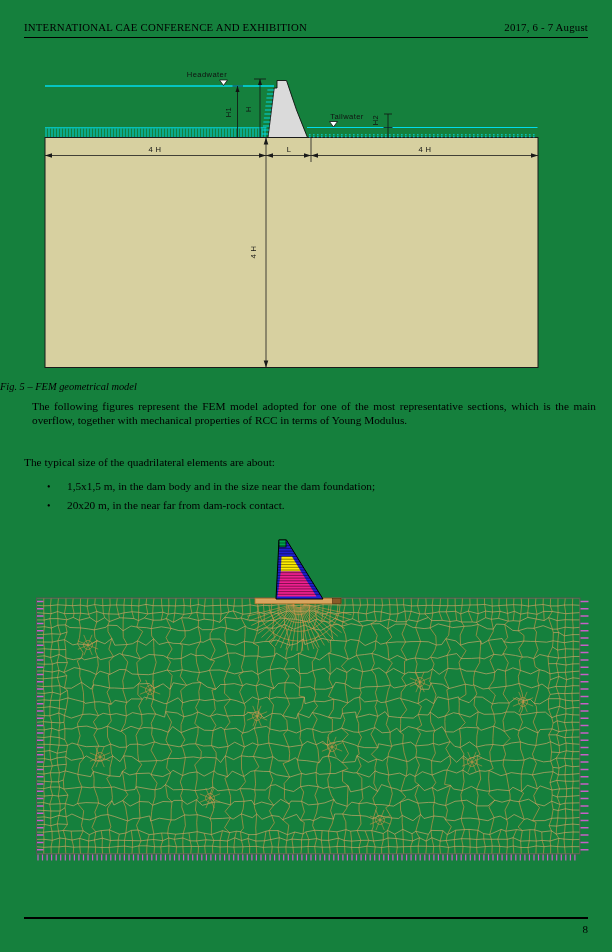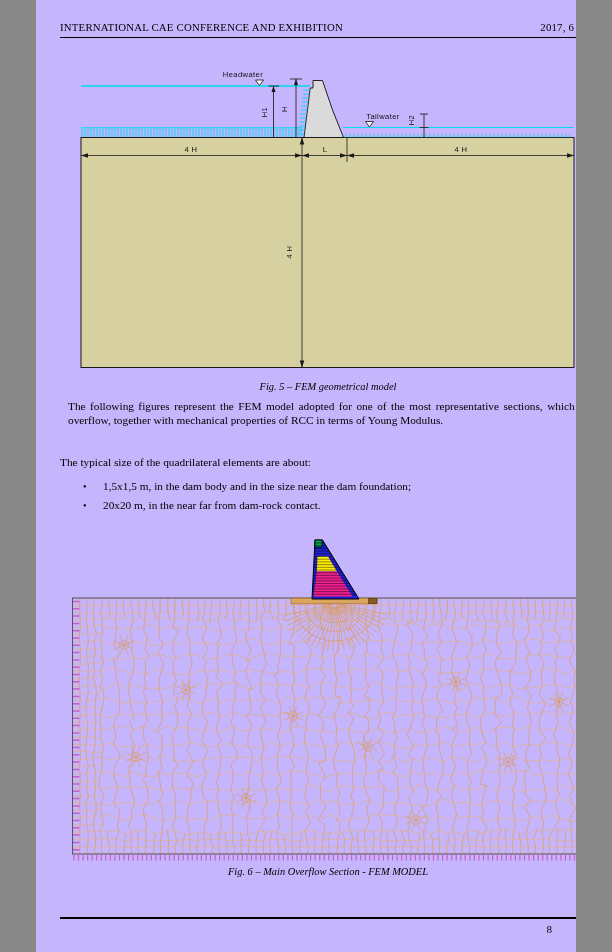--- a/index.html
+++ b/index.html
@@ -1,22 +1,22 @@
 <!DOCTYPE html>
 <html><head>
 <meta charset="utf-8">
 <style>
   html,body{margin:0;padding:0;background:#888;}
-  .page{position:relative;width:540px;height:952px;background:#c4b5fd;margin:0 auto;
+  .page{position:relative;width:612px;height:952px;background:#15803d;margin:0 auto;
         font-family:"Liberation Serif", serif;color:#000;overflow:hidden;}
   .hdr{position:absolute;left:24px;top:21px;width:564px;display:flex;
        justify-content:space-between;font-size:10.8px;letter-spacing:.2px;}
   .hdr-rule{position:absolute;left:24px;top:36.5px;width:564px;height:1.6px;background:#000;}
   .fig-svg{position:absolute;}
-  .caption{position:absolute;left:0;width:584px;text-align:center;font-style:italic;
+  .caption{position:absolute;left:0;width:584px;font-style:italic;
            font-size:10.4px;}
   .body-text{position:absolute;left:24px;width:564px;font-size:11.3px;line-height:14.4px;
              text-align:justify;}
   .bullets{position:absolute;left:47px;width:530px;font-size:11.3px;}
   .bullet-row{display:flex;line-height:18px;}
   .bullet-row .marker{width:20px;font-size:10px;padding-top:1px;}
   .ftr-rule{position:absolute;left:24px;top:917px;width:564px;height:1.5px;background:#000;}
   .page-num{position:absolute;top:923px;right:24px;font-size:11px;}
   svg text{font-family:"Liberation Sans", sans-serif;font-size:7.6px;fill:#111;letter-spacing:.4px;}
 </style>
@@ -129,17 +129,16 @@
     <rect x="332.5" y="598.5" width="8.5" height="5" stroke="#4a2f10" stroke-width="0.6" fill="#8a5a28"></rect>
 
     <polygon points="279,540 286.5,540 323,599 276,599" stroke="#000" stroke-width="1" fill="#1f1fd0"></polygon>
     <polygon points="281.5,556.5 292,556.5 301,571.5 280.8,571.5" fill="#ffee00"></polygon>
     <polygon points="280.8,571.5 301,571.5 316.5,596.5 277.5,596.5" fill="#ee1f8f"></polygon>
     <rect x="279" y="540" width="7" height="7" stroke="#000" stroke-width="0.8" fill="#00a44c"></rect>
     <g clip-path="url(#damclip)">
         <path d="M268,543.0 H325 M268,545.7 H325 M268,548.4 H325 M268,551.1 H325 M268,553.8 H325 M268,556.5 H325 M268,559.2 H325 M268,561.9 H325 M268,564.6 H325 M268,567.3 H325 M268,570.0 H325 M268,572.7 H325 M268,575.4 H325 M268,578.1 H325 M268,580.8 H325 M268,583.5 H325 M268,586.2 H325 M268,588.9 H325 M268,591.6 H325 M268,594.3 H325 " fill="none" stroke="#000" stroke-width="0.45"></path>
       </g>
   </svg>
-  <div class="caption" style="top:866px">Fig. 6 – Main Overflow Section - FEM MODEL</div>
 
   <div class="ftr-rule"></div>
   <div class="page-num">8</div>
 </div>
 
 </body></html>

